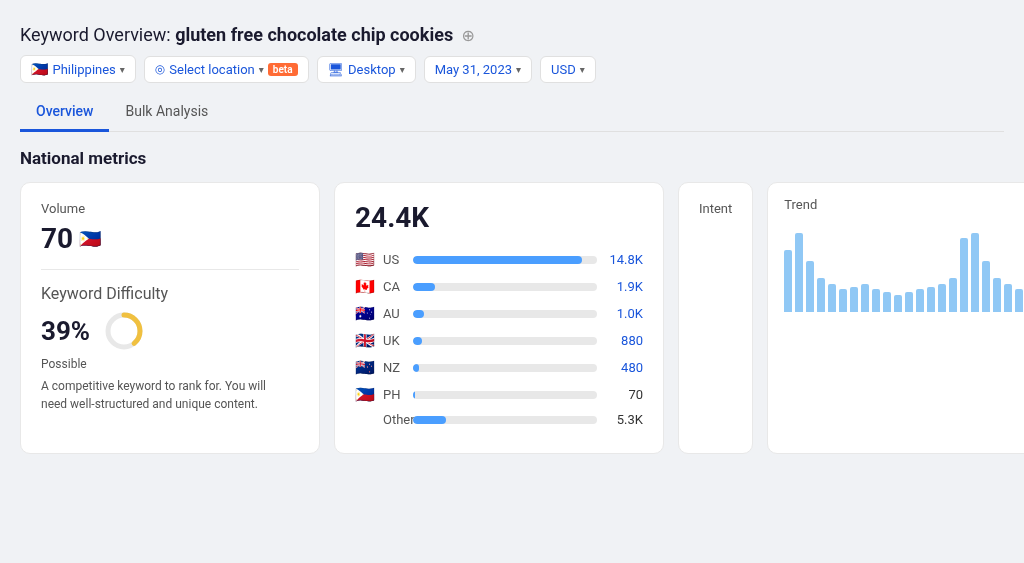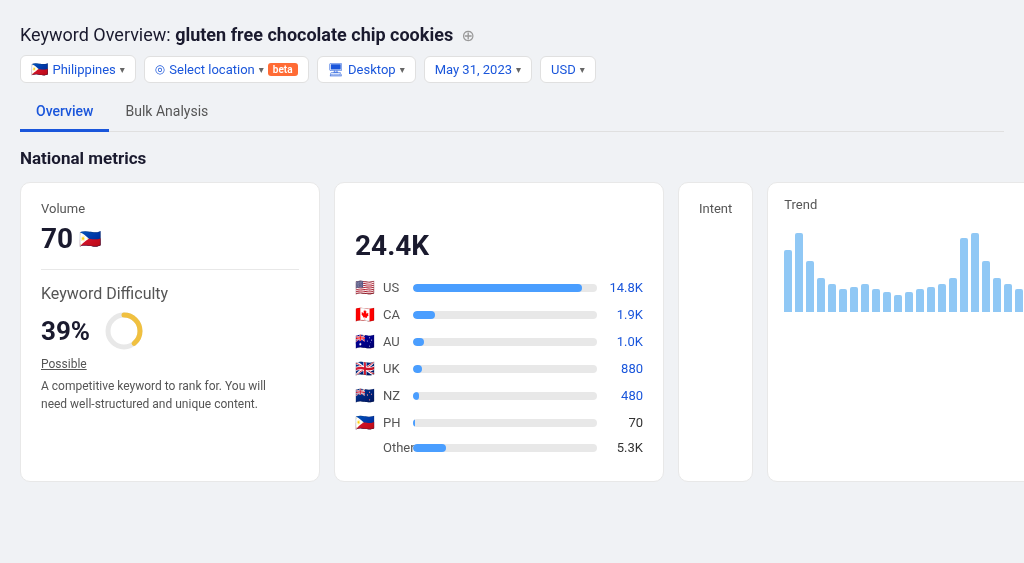--- a/index.html
+++ b/index.html
@@ -156,33 +156,31 @@
       width: 44px;
       height: 44px;
     }
     .donut-wrapper svg {
       transform: rotate(-90deg);
     }
     .possible-label {
       font-size: 12px;
       color: #555;
       margin-bottom: 6px;
-      text-decoration: underline;
     }
     .difficulty-desc {
       font-size: 12px;
       color: #555;
       line-height: 1.5;
       max-width: 230px;
     }
     .global-value {
       font-size: 28px;
       font-weight: 700;
       margin-bottom: 16px;
-      margin-top: 28px;
     }
     .country-row {
       display: flex;
       align-items: center;
       gap: 8px;
       margin-bottom: 8px;
     }
     .country-flag { font-size: 16px; width: 20px; }
     .country-code { font-size: 13px; color: #555; width: 22px; }
     .bar-track {

